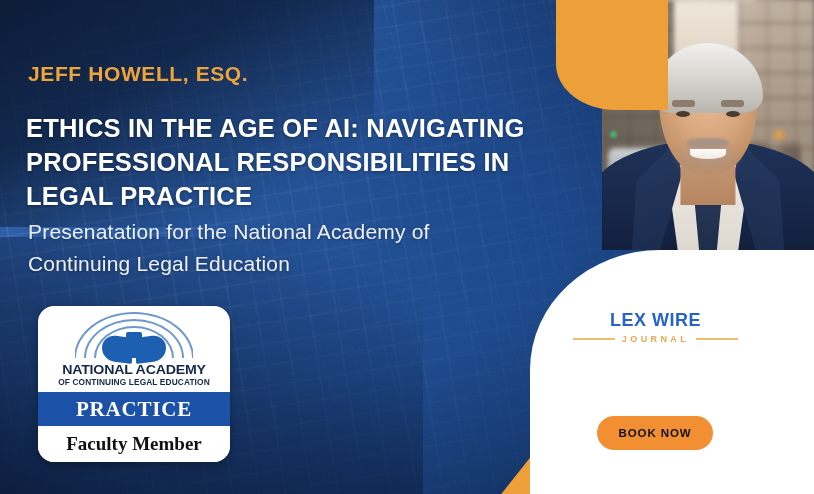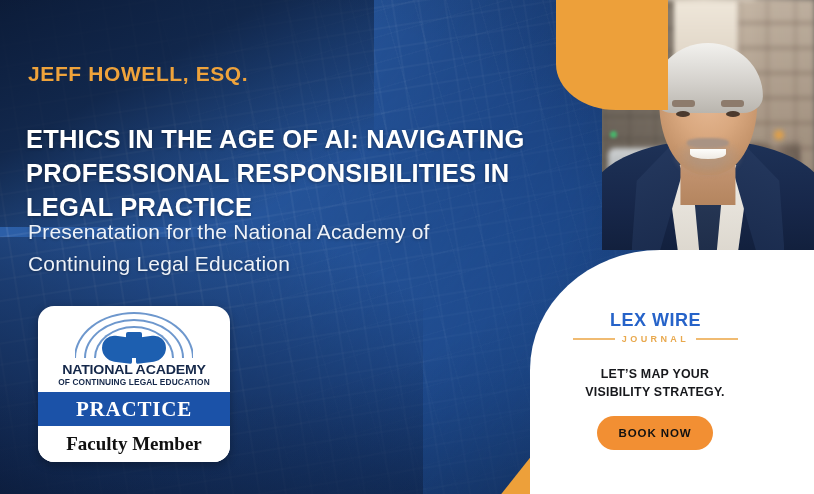--- a/index.html
+++ b/index.html
@@ -214,21 +214,20 @@
   .speaker-name{
     position:absolute;left:28px;top:62px;
     font-size:21px;font-weight:bold;letter-spacing:.6px;
     color:#efa33b;
   }
   .talk-title{
     position:absolute;left:26px;top:112px;width:540px;
     font-size:25.5px;font-weight:bold;line-height:1.33;
     letter-spacing:.2px;color:#ffffff;
     text-shadow:0 1px 3px rgba(0,0,0,.35);
-    margin-top:11px;
   }
   .talk-subtitle{
     position:absolute;left:28px;top:216px;width:510px;
     font-size:21px;font-weight:400;line-height:1.5;
     color:#eef2f8;letter-spacing:.2px;
     text-shadow:0 1px 3px rgba(0,0,0,.3);
   }
 
   
   .badge{
@@ -399,20 +398,16 @@
 
   <div class="brand">
     <div class="brand-title">LEX WIRE</div>
     <div class="brand-rule">
       <span class="ln"></span>
       <span class="jn">JOURNAL</span>
       <span class="ln"></span>
     </div>
   </div>
 
-  <div class="tagline">
-    <div>LET’S MAP YOUR</div>
-    <div>VISIBILITY STRATEGY.</div>
-  </div>
 
   <button class="book-btn">BOOK NOW</button>
 
 </div>
 
 </body></html>

